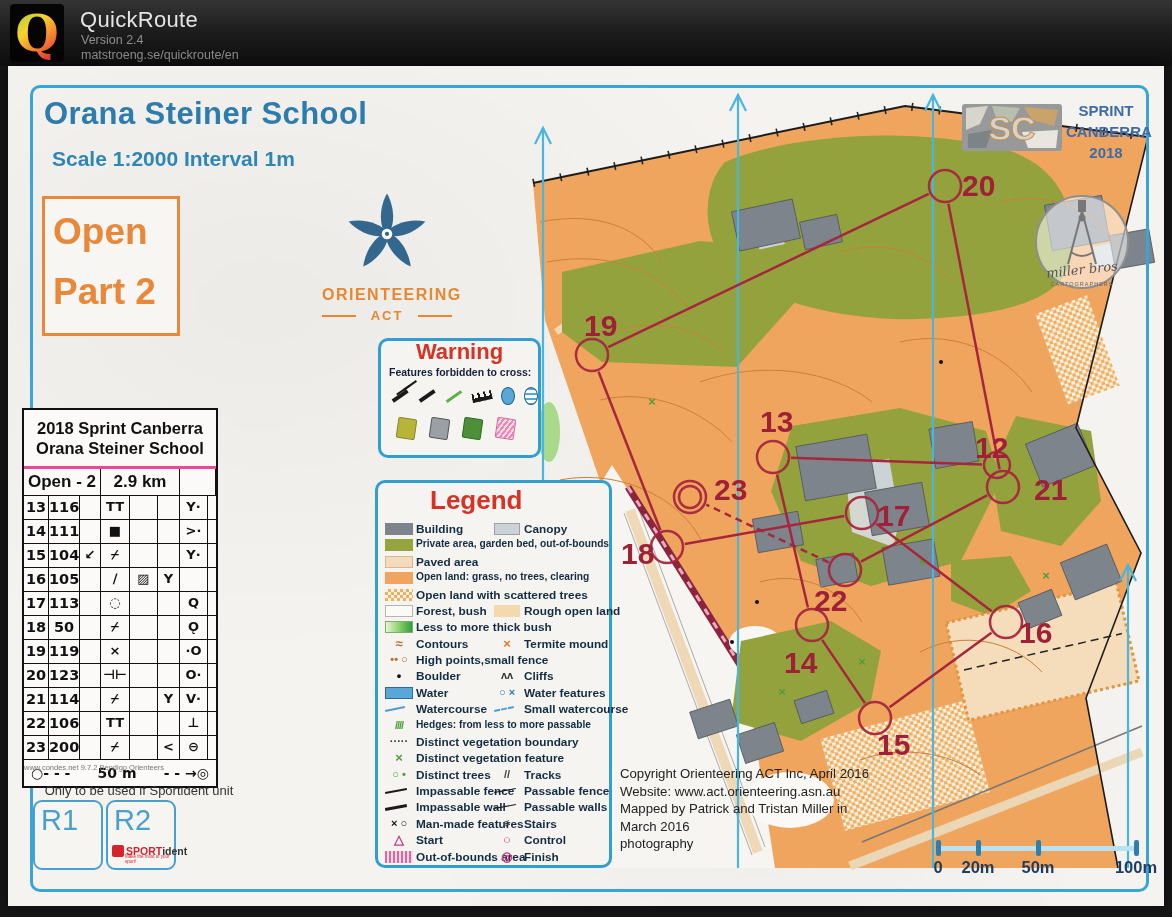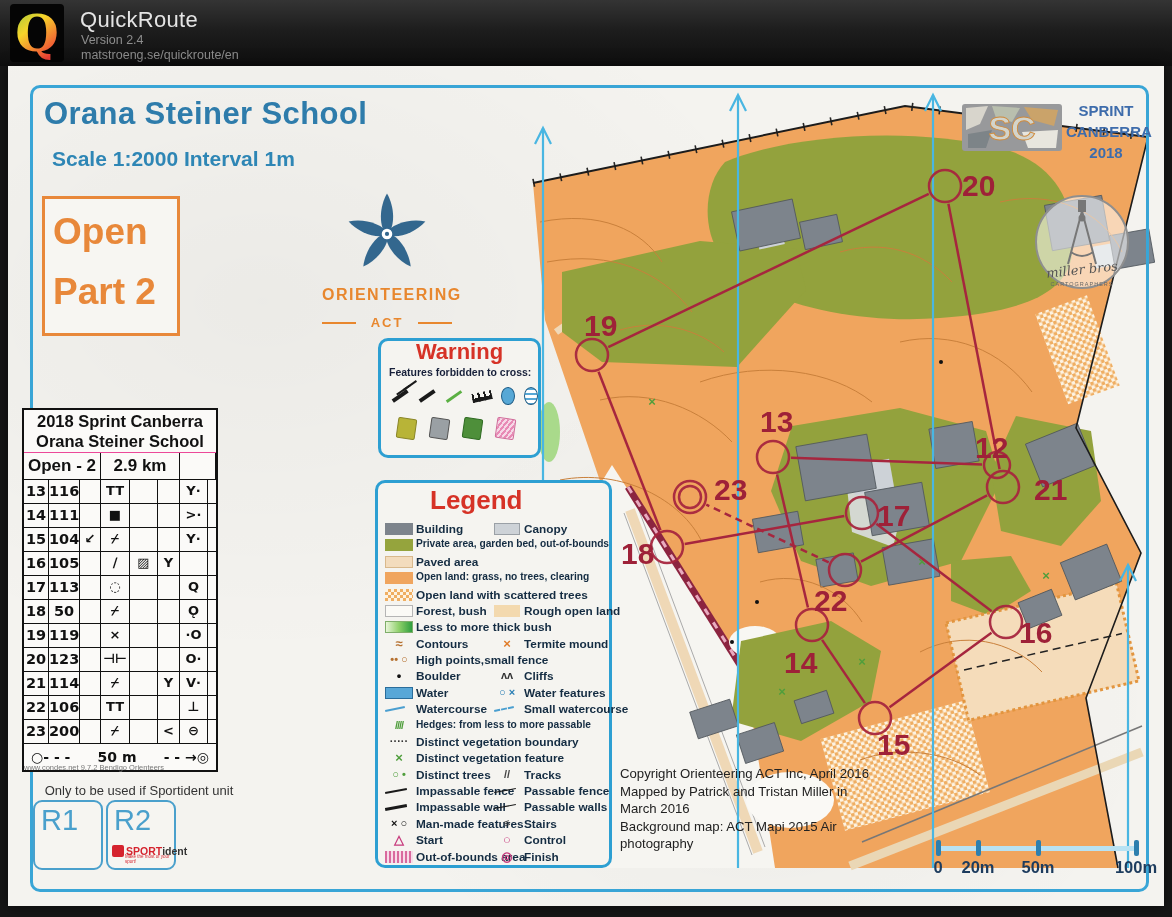--- a/index.html
+++ b/index.html
@@ -18,21 +18,21 @@
                radial-gradient(ellipse at 65% 75%,rgba(0,0,0,.03),transparent 38%),#f4f3ef;
     box-shadow:0 0 12px rgba(0,0,0,.55);}
   #frame{position:absolute;left:30px;top:85px;width:1113px;height:801px;border:3px solid #39a5d6;border-radius:10px;}
   #map-title{position:absolute;left:44px;top:96px;font-size:31px;font-weight:bold;color:#2e7cab;letter-spacing:.4px;}
   #map-scale{position:absolute;left:52px;top:147px;font-size:21px;font-weight:bold;color:#2e86b5;}
   #open-box{position:absolute;left:42px;top:196px;width:132px;height:134px;border:3px solid #e8883a;background:#f7f6f2;}
   .open-line{margin:6px 0 0 8px;font-size:37px;font-weight:bold;color:#e8883a;line-height:54px;}
   
   #oact{position:absolute;left:322px;top:184px;width:130px;text-align:center;}
   #oact-name{font-size:16px;font-weight:bold;color:#e8872e;letter-spacing:1.5px;margin-top:2px;}
-  #oact-sub{display:flex;align-items:center;justify-content:center;gap:15px;margin-top:11px;}
+  #oact-sub{display:flex;align-items:center;justify-content:center;gap:15px;margin-top:4px;}
   #oact-sub span.t{font-size:13px;font-weight:bold;color:#e8872e;letter-spacing:2px;}
   #oact-sub span.d{width:34px;border-top:2px solid #e8872e;height:0;}
   
   #warn{position:absolute;left:378px;top:338px;width:157px;height:114px;border:3px solid #2d9fd2;border-radius:10px;background:#f5f4f0;}
   #warn-title{text-align:center;font-size:22px;font-weight:bold;color:#d63226;margin-top:-2px;}
   #warn-sub{font-size:10.5px;font-weight:bold;color:#17203a;margin:1px 0 0 8px;}
   .warn-row{display:flex;align-items:center;gap:9px;margin:8px 0 0 10px;height:20px;}
   .warn-row.second{margin-top:12px;gap:14px;margin-left:16px;}
   .w-ic{display:inline-block;}
   .w-impassable-fence,.w-impassable-wall{width:24px;height:3.5px;background:#1a1a1a;transform:rotate(-35deg);}
@@ -44,21 +44,21 @@
   .w-water{width:16px;height:16px;border-radius:50%;background:#57a8d6;border:1.5px solid #1d5c86;}
   .w-marsh{width:16px;height:16px;border-radius:50%;border:1.5px solid #1d5c86;
      background:repeating-linear-gradient(180deg,#57a8d6 0 2.5px,#fff 2.5px 5px);}
   .w-square-olive,.w-square-grey,.w-square-green,.w-square-pink{width:17px;height:19px;transform:rotate(8deg);border-radius:2px;}
   .w-square-olive{background:#b8b437;border:1px solid #8a8628;}
   .w-square-grey{background:#9aa0a4;border:1px solid #555;}
   .w-square-green{background:#4e8f3a;border:1px solid #2f6b22;}
   .w-square-pink{background:repeating-linear-gradient(120deg,#e88ab5 0 2px,#f6d7e6 2px 4px);border:1px solid #d06a9a;}
   
   #card{position:absolute;left:22px;top:408px;width:196px;border:2px solid #111;background:#fbfaf8;box-sizing:border-box;}
-  #card-title{border-bottom:1px solid #ec4899;padding:1px 0;}
+  #card-title{border-bottom:3px solid #ec4899;padding:8px 0;}
   #card-title div{text-align:center;font-size:16.5px;font-weight:bold;color:#111;line-height:20px;}
   #card-sub{display:flex;height:26px;border-bottom:1px solid #111;font-weight:bold;font-size:17px;color:#111;}
   #card-sub span{display:inline-block;text-align:center;line-height:25px;box-sizing:border-box;border-right:1px solid #111;}
   #cs-course{width:77px;} #cs-len{width:79px;} #cs-blank{width:36px;border-right:none;}
   .cd-row{display:flex;height:23px;border-bottom:1px solid #111;}
   .cd-c{display:inline-block;box-sizing:border-box;border-right:1px solid #111;text-align:center;
         font-weight:bold;font-size:14.5px;line-height:22px;color:#111;font-family:"DejaVu Sans",sans-serif;}
   .cd-c0{width:25px;} .cd-c1{width:31px;} .cd-c2{width:21px;} .cd-c3{width:29px;}
   .cd-c4{width:28px;} .cd-c5{width:22px;} .cd-c6{width:28px;} .cd-c7{width:8px;border-right:none;}
   .cd-c2,.cd-c3,.cd-c4,.cd-c5,.cd-c6{font-size:13px;}
@@ -626,23 +626,23 @@
         <path d="M52,19 L38,72 M52,19 L66,72 M41,60 Q52,68 63,60"></path>
         <circle cx="52" cy="26" r="2.5" fill="#777"></circle>
       </g>
       <text x="52" y="82" text-anchor="middle" transform="rotate(-6 52 78)" font-family="DejaVu Serif,serif" font-style="italic" font-size="13" fill="#555">miller bros</text>
       <text x="52" y="94" text-anchor="middle" font-family="Liberation Sans,sans-serif" font-size="5.5" letter-spacing="1" fill="#666">CARTOGRAPHERS</text>
     </svg>
   </div>
 
   <div id="copyright">
       <div>Copyright Orienteering ACT Inc, April 2016</div>
+      <div>Website: www.act.orienteering.asn.au</div>
       <div>Mapped by  Patrick and Tristan Miller in</div>
       <div>March 2016</div>
-      <div>Background map: ACT Mapi 2015 Air</div>
       <div>photography</div>
     </div>
 
   <div id="scalebar">
     <div id="sb-bar"></div>
   <div class="sb-tick" style="left: 6px;"></div>
       <span class="sb-lab" style="left: 8px;">0</span>
       <div class="sb-tick" style="left: 46px;"></div>
       <span class="sb-lab" style="left: 48px;">20m</span>
       <div class="sb-tick" style="left: 106px;"></div>

